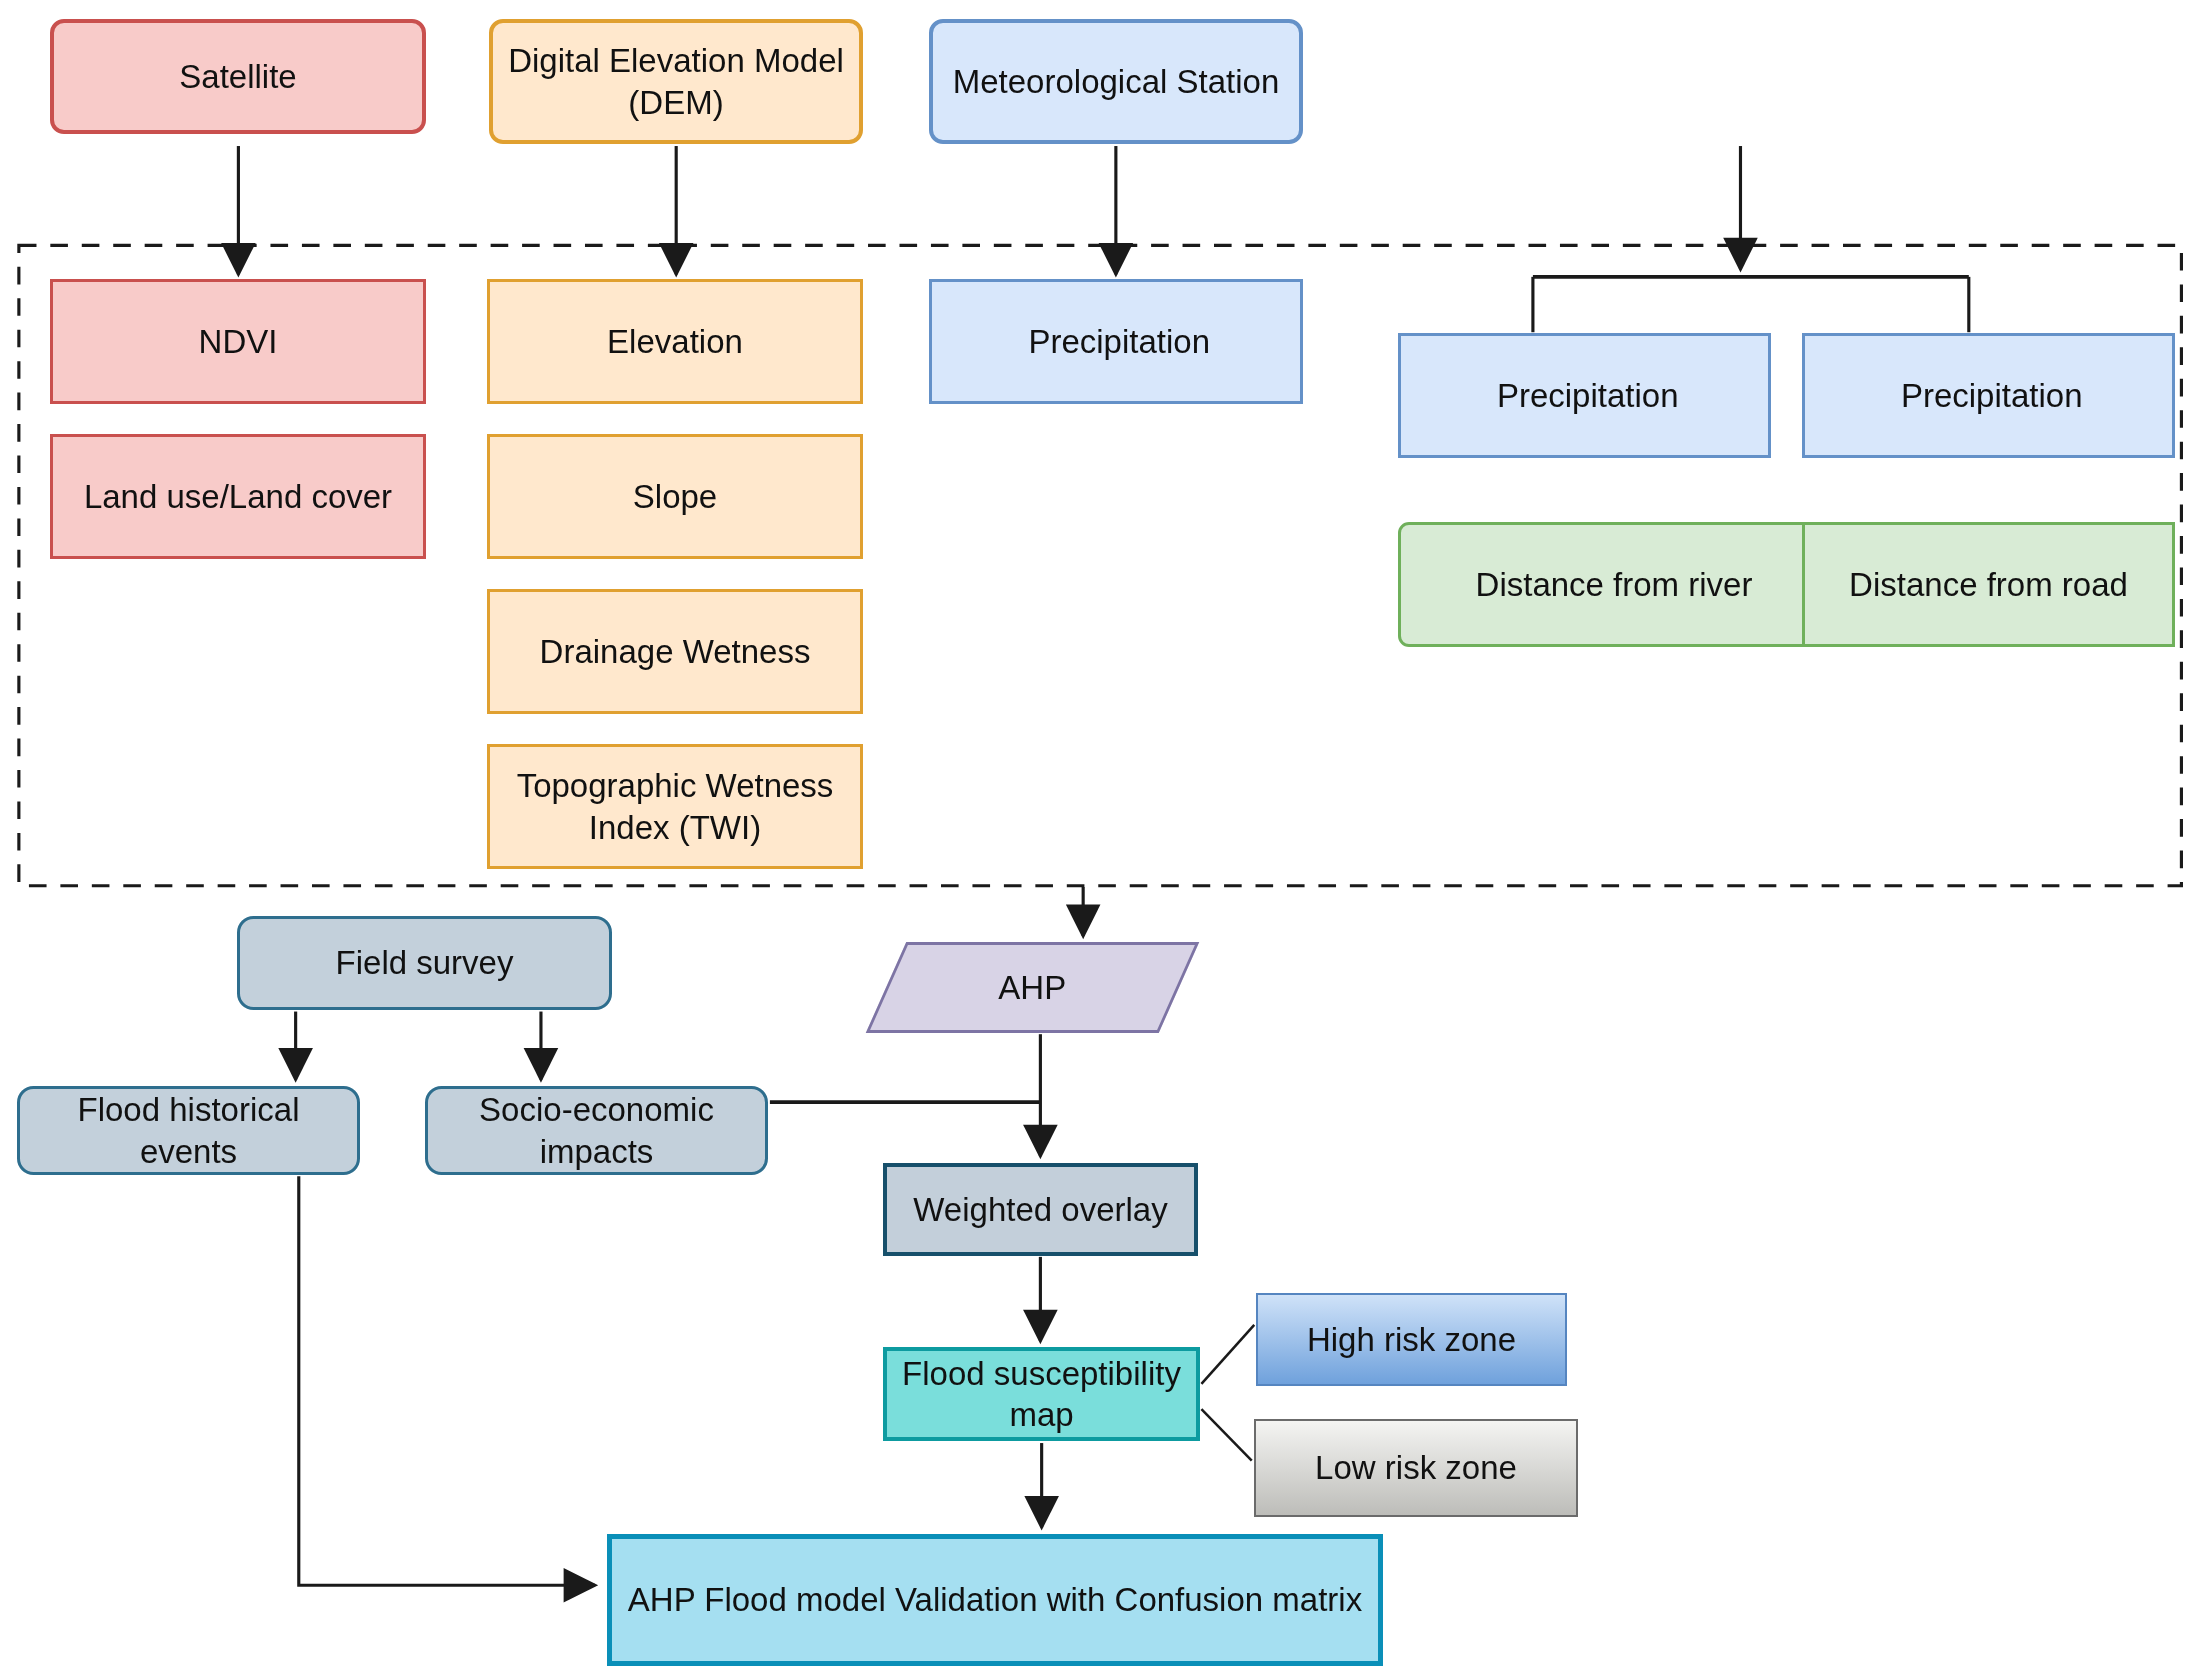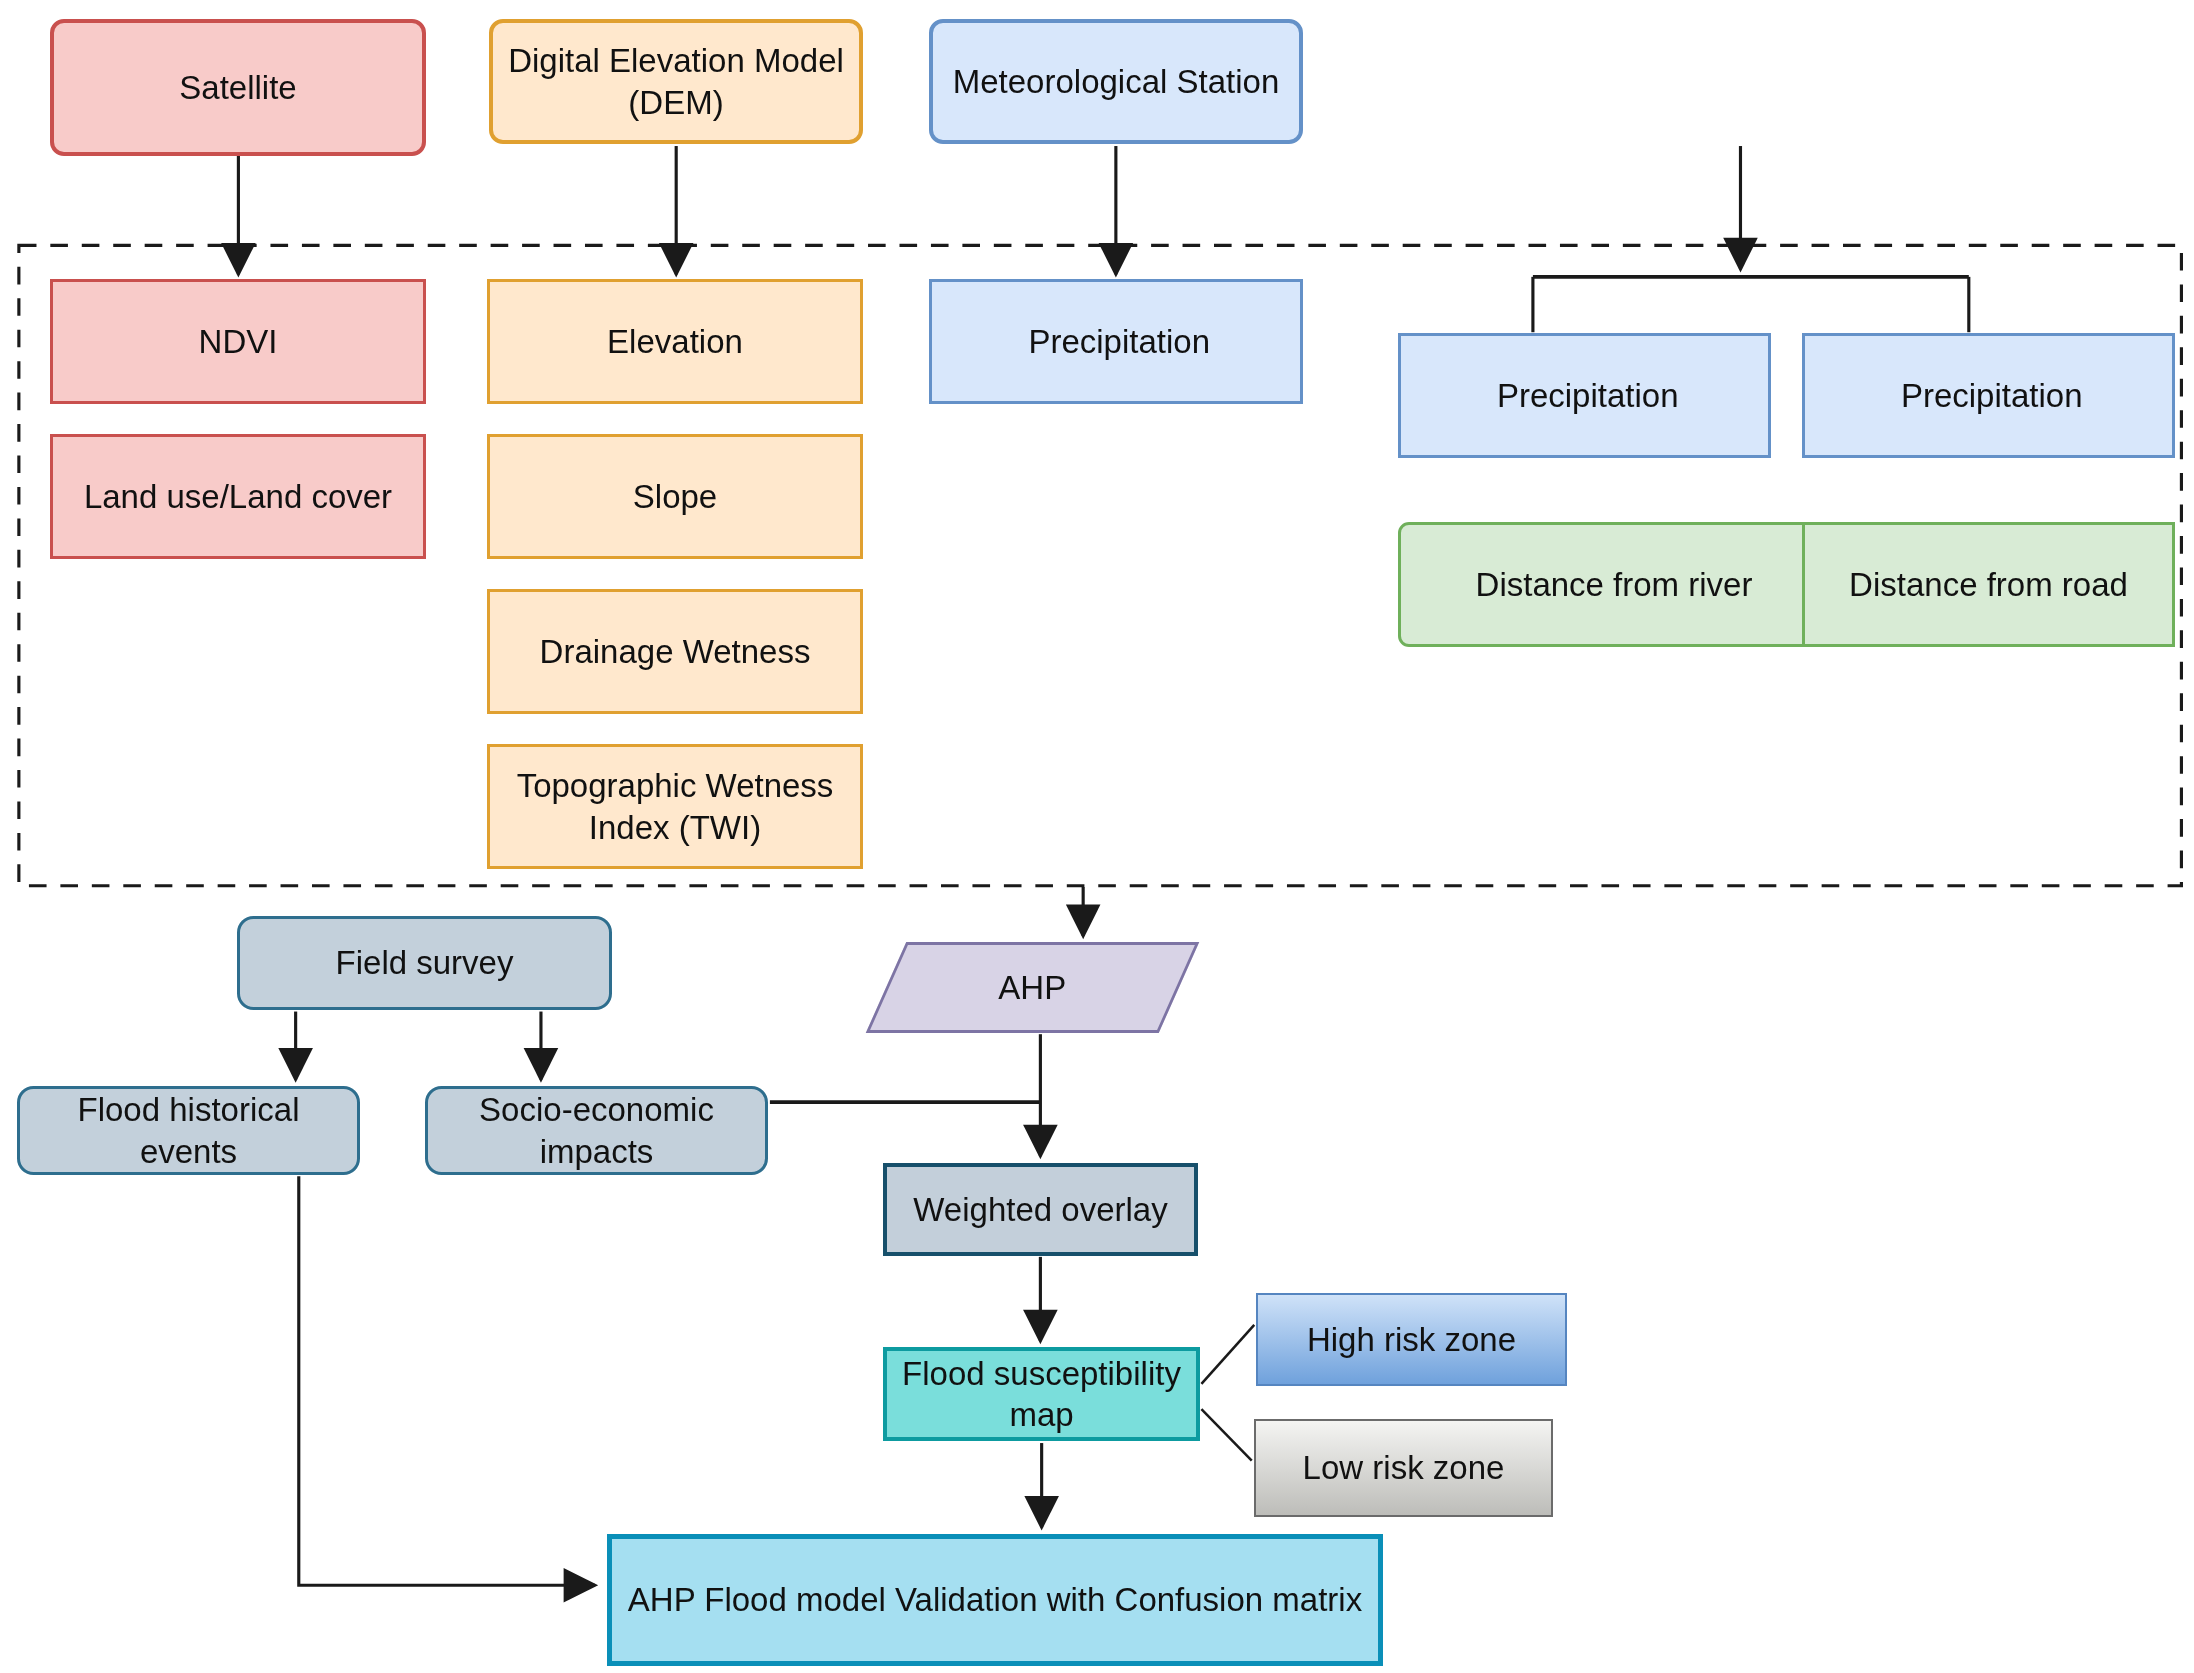--- a/index.html
+++ b/index.html
@@ -105,21 +105,21 @@
     <path d="M1654 1998 L1654 2132" fill="none" stroke="#1a1a1a" stroke-width="5" marker-end="url(#ah)"></path>
 
     <path d="M1910 2200 L1994 2106" fill="none" stroke="#1a1a1a" stroke-width="4"></path>
     <path d="M1910 2240 L1990 2322" fill="none" stroke="#1a1a1a" stroke-width="4"></path>
 
     <path d="M1656 2294 L1656 2428" fill="none" stroke="#1a1a1a" stroke-width="5" marker-end="url(#ah)"></path>
 
     <path d="M475 1870 L475 2520 L946 2520" fill="none" stroke="#1a1a1a" stroke-width="5" marker-end="url(#ah)"></path>
   </svg>
 
-  <div class="node c-red rounded" style="left:50px; top:19px; width:376px; height:137px;">
+  <div class="node c-red rounded" style="left:50px; top:19px; width:376px; height:115px;">
     <span class="lbl">Satellite</span>
   </div>
   <div class="node c-orange rounded" style="left:489px; top:19px; width:374px; height:125px;">
     <span class="lbl">Digital Elevation Model (DEM)</span>
   </div>
   <div class="node c-blue rounded" style="left:929px; top:19px; width:374px; height:125px;">
     <span class="lbl">Meteorological Station</span>
   </div>
 
   <div class="node c-red sq" style="left:50px; top:279px; width:376px; height:125px;">
@@ -178,21 +178,21 @@
     <span class="lbl">Weighted overlay</span>
   </div>
 
   <div class="node c-teal" style="left:883px; top:1347px; width:317px; height:94px;">
     <span class="lbl">Flood susceptibility map</span>
   </div>
 
   <div class="node c-highrisk" style="left:1256px; top:1293px; width:311px; height:93px;">
     <span class="lbl">High risk zone</span>
   </div>
-  <div class="node c-lowrisk" style="left:1254px; top:1419px; width:299px; height:98px;justify-content:flex-end;">
+  <div class="node c-lowrisk" style="left:1254px; top:1419px; width:324px; height:98px;justify-content:flex-end;">
     <span class="lbl">Low risk zone</span>
   </div>
 
   <div class="node c-cyan" style="left:607px; top:1534px; width:776px; height:132px;">
     <span class="lbl">AHP Flood model Validation with Confusion matrix</span>
   </div>
 
 </div>
 
 

